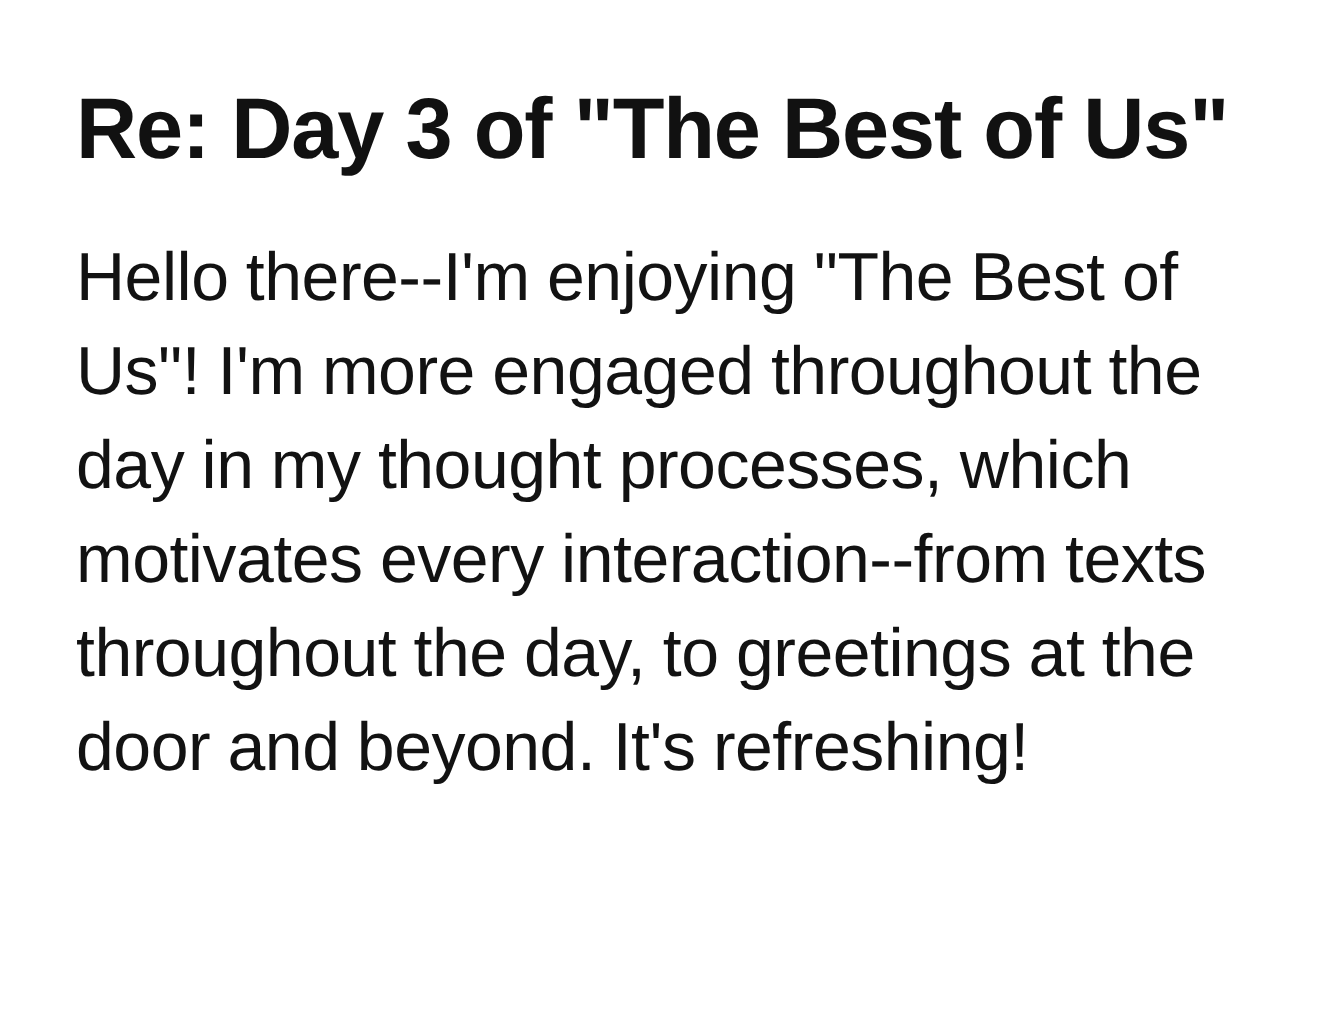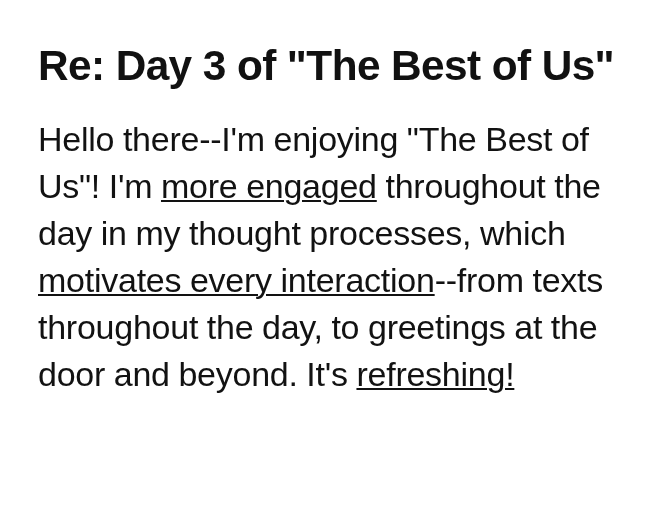--- a/index.html
+++ b/index.html
@@ -57,21 +57,20 @@
     margin: 0;
     padding-top: 28px;
     width: 614px;
     word-spacing: -0.5px;
   }
 
   
   .hl {
     position: relative;
     display: inline;
-    text-decoration: underline;
     text-decoration-color: #121212;
     text-decoration-thickness: 2px;
     text-underline-offset: 2px;
     background-image: linear-gradient(to right, var(--rule, #F4564A), var(--rule, #F4564A));
     background-repeat: no-repeat;
     background-size: 100% 3px;
     background-position: 0 1.23em;
     padding-bottom: 1px;
   }
 </style>

